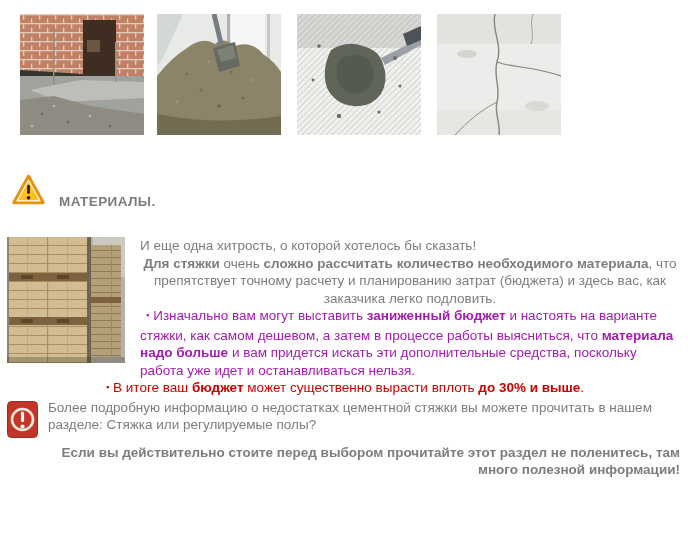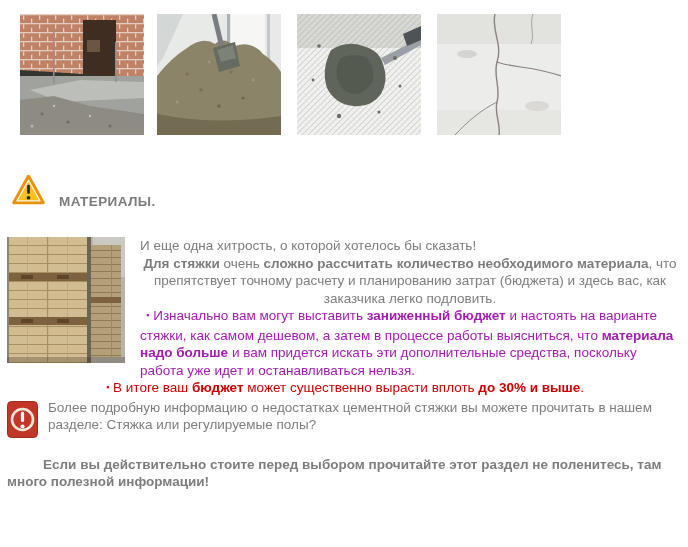--- a/index.html
+++ b/index.html
@@ -19,24 +19,24 @@
            font-size:13.5px;line-height:17.5px;}
   .bags{float:left;width:118px;height:126px;margin:0 15px 6px 0;}
   .bags svg{display:block;width:100%;height:100%;}
   .content p{margin:0;}
   .p-intro{margin-bottom:8px;padding-left:40px;}
   .p-calc{margin-bottom:9px;text-align:center;}
   .p-trick{color:#a21caf;margin-bottom:15px;text-indent:6px;}
   .p-result{color:#cc0000;margin-bottom:18px;text-indent:3px;text-align:center;}
   .b{font-weight:bold;}
   .bullet{font-size:9px;margin-right:4px;position:relative;top:-2px;}
-  .p-more{margin-bottom:16px;min-height:41px;}
+  .p-more{margin-bottom:4px;min-height:41px;}
   .alert-ic{float:left;width:31px;height:37px;margin:2px 10px 2px 0;}
   .alert-ic svg{display:block;width:100%;height:100%;}
-  .p-final{font-weight:bold;text-indent:36px;}
+  .p-final{font-weight:bold;text-indent:36px;text-align:right;}
 </style>
 </head>
 <body>
 
 <div class="page">
 
   <div class="photo ph1">
     <svg viewBox="0 0 124 121" preserveAspectRatio="none">
       <defs>
         <pattern id="br" width="16" height="9" patternUnits="userSpaceOnUse">

